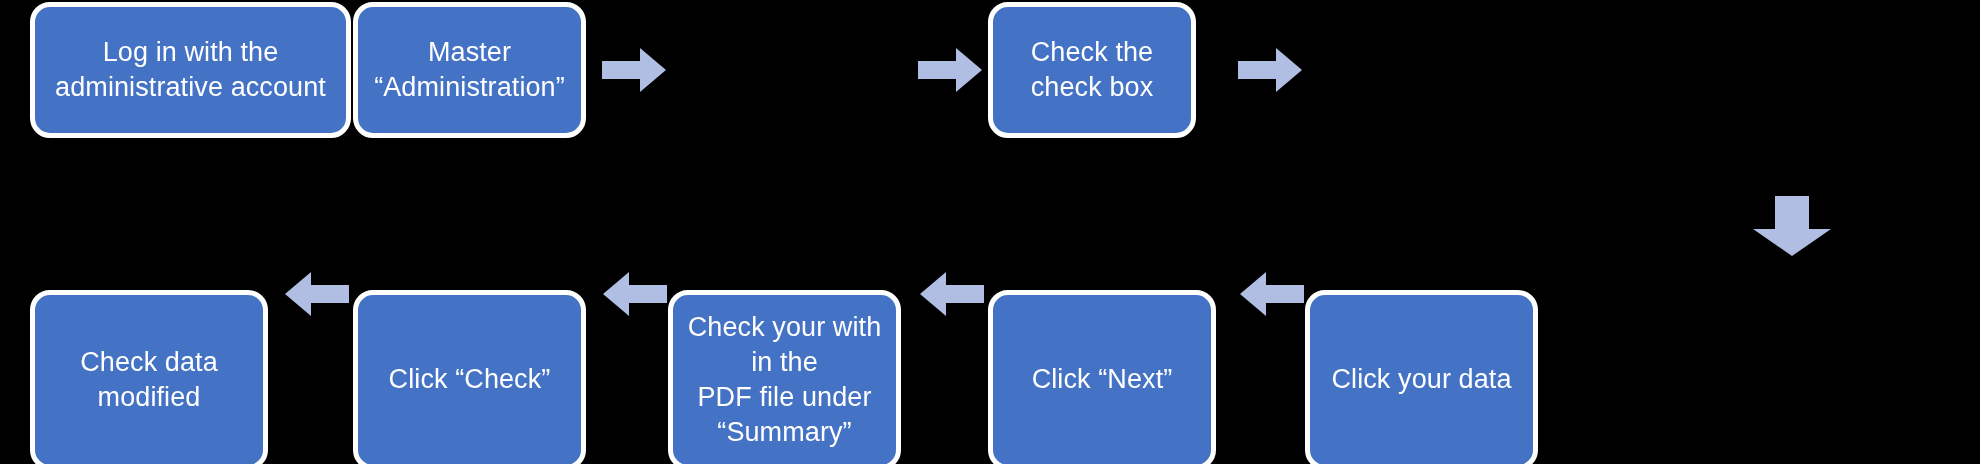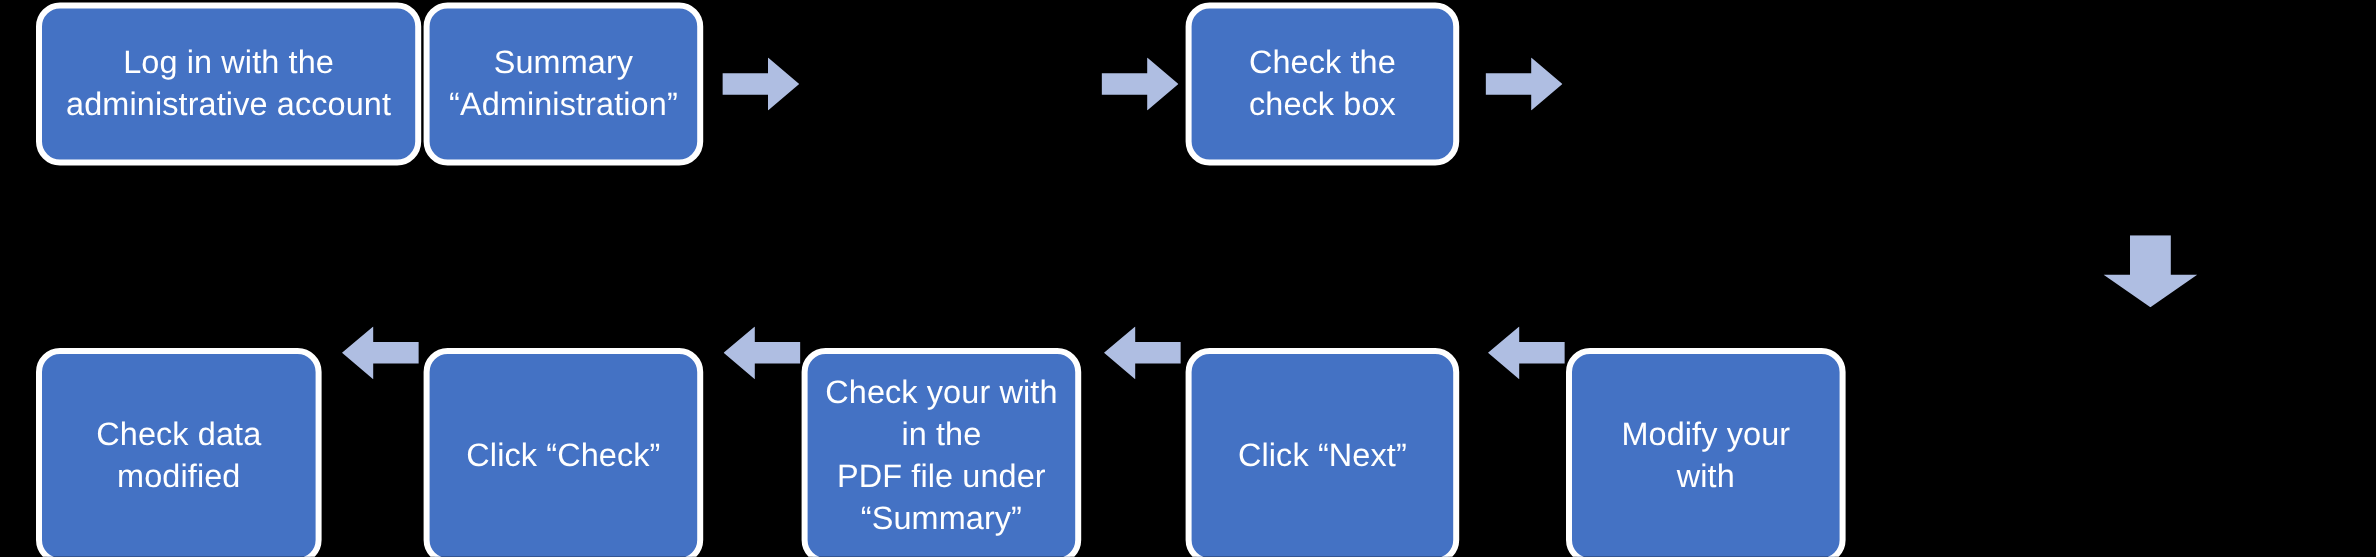--- a/index.html
+++ b/index.html
@@ -45,21 +45,21 @@
   }
 
   
   .row-top { top: 2px; height: 136px; }
   
   .row-bottom { top: 290px; height: 180px; }
 
   .n1 { left: 30px;   width: 321px; justify-content: center; }
   .n2 { left: 353px;  width: 233px; }
   .n3 { left: 668px;  width: 233px; }
-  .n4 { left: 988px;  width: 228px; }
+  .n4 { left: 988px;  width: 208px; }
   .n5 { left: 1305px; width: 233px; }
   .b2 { left: 353px;  width: 233px; }
   .b3 { left: 668px;  width: 233px; }
   .b4 { left: 988px;  width: 228px; }
   .b5 { left: 1305px; width: 233px; }
 
   
   .bb1 { left: 30px;   width: 238px; }
 
   
@@ -97,21 +97,21 @@
 administrative account</span>
   </div>
 
   <div class="arrow arrow-right ar1">
     <svg viewBox="0 0 64 44" width="64" height="44" aria-hidden="true">
       <polygon class="fill-arrow" points="0,13 38,13 38,0 64,22 38,44 38,31 0,31"></polygon>
     </svg>
   </div>
 
   <div class="node row-top n2">
-    <span class="node-label">Summary
+    <span class="node-label">Master
 “Administration”</span>
   </div>
 
   <div class="arrow arrow-right ar2">
     <svg viewBox="0 0 64 44" width="64" height="44" aria-hidden="true">
       <polygon class="fill-arrow" points="0,13 38,13 38,0 64,22 38,44 38,31 0,31"></polygon>
     </svg>
   </div>
 
 
@@ -174,16 +174,16 @@
     <span class="node-label">Click “Next”</span>
   </div>
 
   <div class="arrow arrow-left al4">
     <svg viewBox="0 0 64 44" width="64" height="44" aria-hidden="true">
       <polygon class="fill-arrow" points="64,13 26,13 26,0 0,22 26,44 26,31 64,31"></polygon>
     </svg>
   </div>
 
   <div class="node row-bottom b5">
-    <span class="node-label">Modify your with</span>
+    <span class="node-label">Click your data</span>
   </div>
 
 </div>
 
 </body></html>

